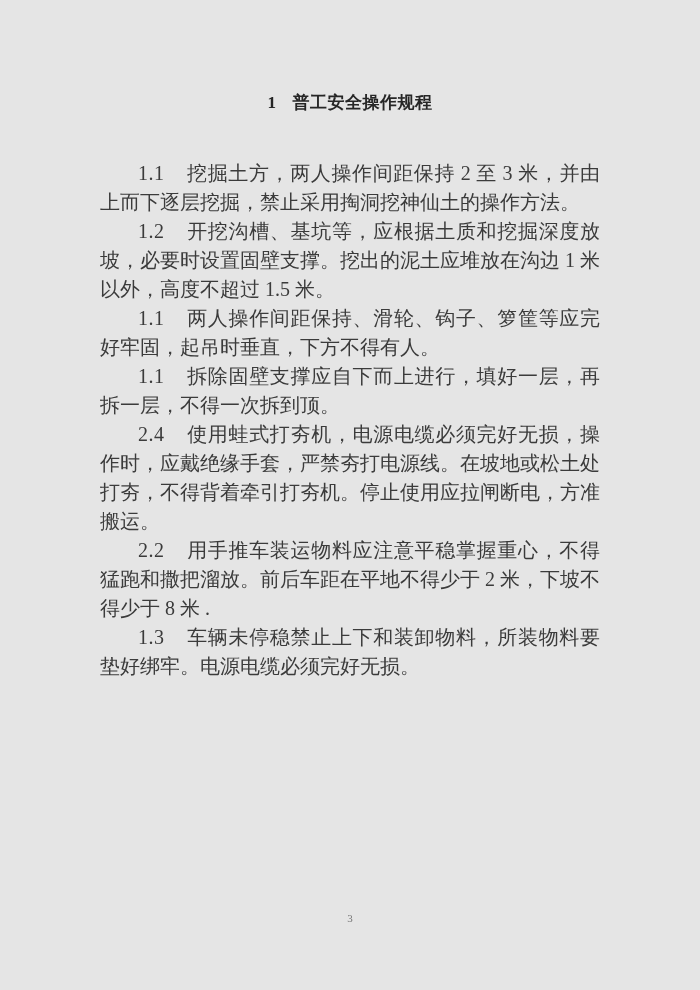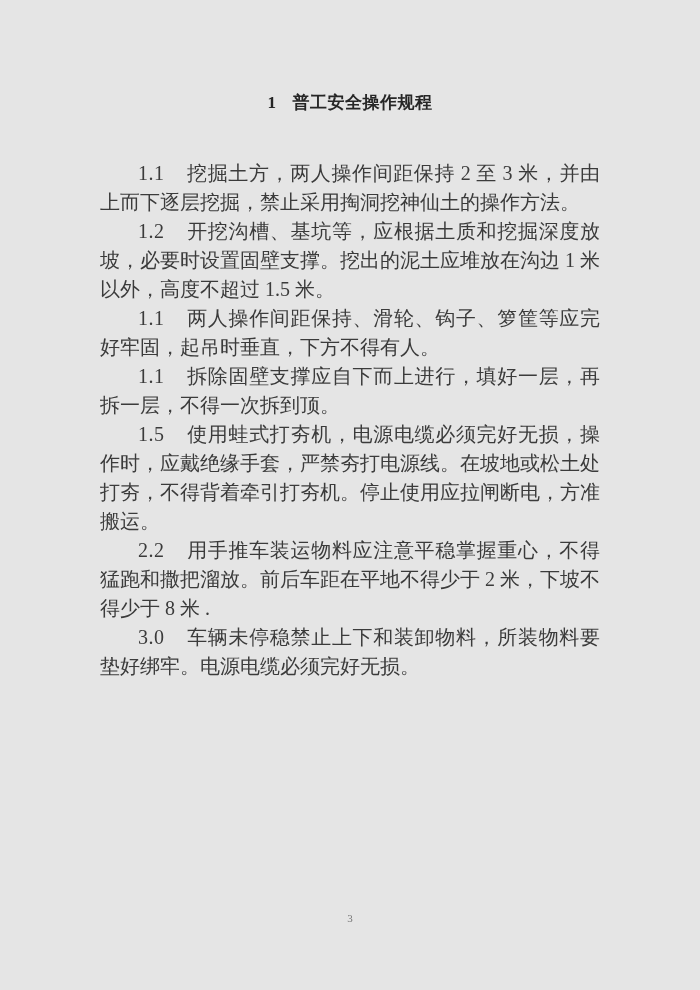--- a/index.html
+++ b/index.html
@@ -52,20 +52,20 @@
 
   <div class="doc-title">
     <span class="tnum">1</span><span>普工安全操作规程</span>
   </div>
 
   <div class="content">
     <p class="para"><span class="pnum">1.1</span><span>挖掘土方，两人操作间距保持 2 至 3 米，并由上而下逐层挖掘，禁止采用掏洞挖神仙土的操作方法。</span></p>
     <p class="para"><span class="pnum">1.2</span><span>开挖沟槽、基坑等，应根据土质和挖掘深度放坡，必要时设置固壁支撑。挖出的泥土应堆放在沟边 1 米以外，高度不超过 1.5 米。</span></p>
     <p class="para"><span class="pnum">1.1</span><span>两人操作间距保持、滑轮、钩子、箩筐等应完好牢固，起吊时垂直，下方不得有人。</span></p>
     <p class="para"><span class="pnum">1.1</span><span>拆除固壁支撑应自下而上进行，填好一层，再拆一层，不得一次拆到顶。</span></p>
-    <p class="para"><span class="pnum">1.5</span><span>使用蛙式打夯机，电源电缆必须完好无损，操作时，应戴绝缘手套，严禁夯打电源线。在坡地或松土处打夯，不得背着牵引打夯机。停止使用应拉闸断电，方准搬运。</span></p>
+    <p class="para"><span class="pnum">2.4</span><span>使用蛙式打夯机，电源电缆必须完好无损，操作时，应戴绝缘手套，严禁夯打电源线。在坡地或松土处打夯，不得背着牵引打夯机。停止使用应拉闸断电，方准搬运。</span></p>
     <p class="para"><span class="pnum">2.2</span><span>用手推车装运物料应注意平稳掌握重心，不得猛跑和撒把溜放。前后车距在平地不得少于 2 米，下坡不得少于 8 米 .</span></p>
-    <p class="para"><span class="pnum">3.0</span><span>车辆未停稳禁止上下和装卸物料，所装物料要垫好绑牢。电源电缆必须完好无损。</span></p>
+    <p class="para"><span class="pnum">1.3</span><span>车辆未停稳禁止上下和装卸物料，所装物料要垫好绑牢。电源电缆必须完好无损。</span></p>
   </div>
 
   <div class="page-number">3</div>
 
 </div>
 
 </body></html>

